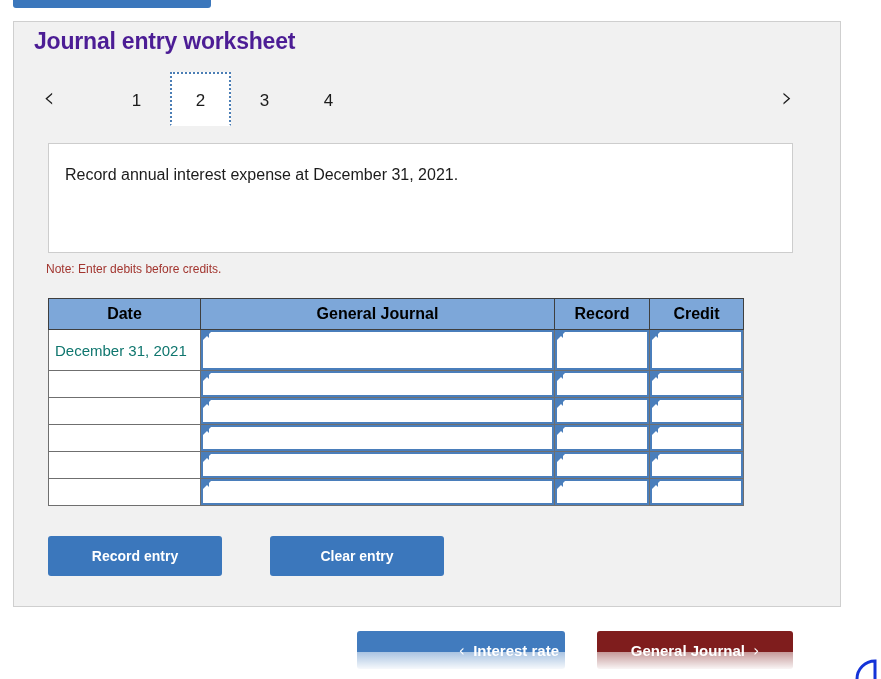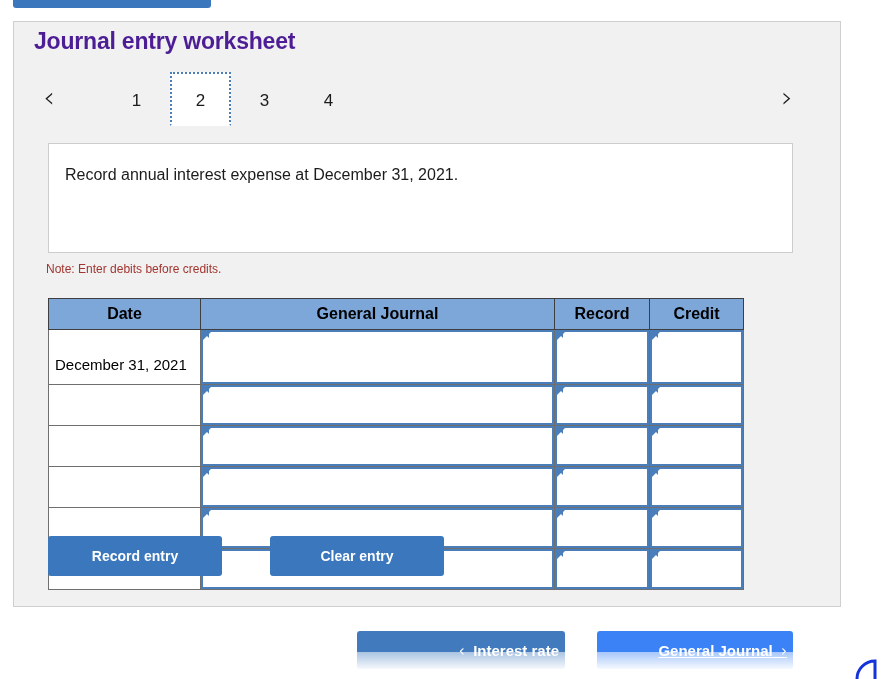--- a/index.html
+++ b/index.html
@@ -148,22 +148,22 @@
     vertical-align: top;
     background: #ffffff;
   }
   .col-date   { width: 152px; }
   .col-gj     { width: 354px; }
   .col-debit  { width: 95px; }
   .col-credit { width: 94px; }
 
   td.date-cell {
     font-size: 15px;
-    color: #000000;
-    padding: 14px 0 0 6px;
+    color: #0f766e;
+    padding: 0 0 0 6px;
     vertical-align: middle;
     white-space: nowrap;
   }
 
   
   .cellwrap { position: relative; width: 100%; height: 100%; }
   .cellbox {
     position: relative;
     box-sizing: border-box;
     width: 100%;
@@ -229,30 +229,29 @@
     line-height: 38px;
     text-align: right;
     opacity: 0.97;
   }
   .pager-next {
     position: absolute;
     left: 597px;
     top: 631px;
     width: 196px;
     height: 38px;
-    background: #3b82f6;
+    background: #7f1d1d;
     color: #ffffff;
     font-size: 15px;
     font-weight: bold;
     border: none;
     border-radius: 3px;
     cursor: pointer;
     line-height: 38px;
-    text-align: right;
-    text-decoration: underline;
+    text-align: center;
   }
   .pager-arrow { font-family: "DejaVu Sans", sans-serif; font-weight: normal; }
   
   .bottom-fade {
     position: absolute;
     left: 330px;
     top: 652px;
     width: 500px;
     height: 27px;
     background: linear-gradient(to bottom, rgba(255,255,255,0.55), #ffffff 70%);

